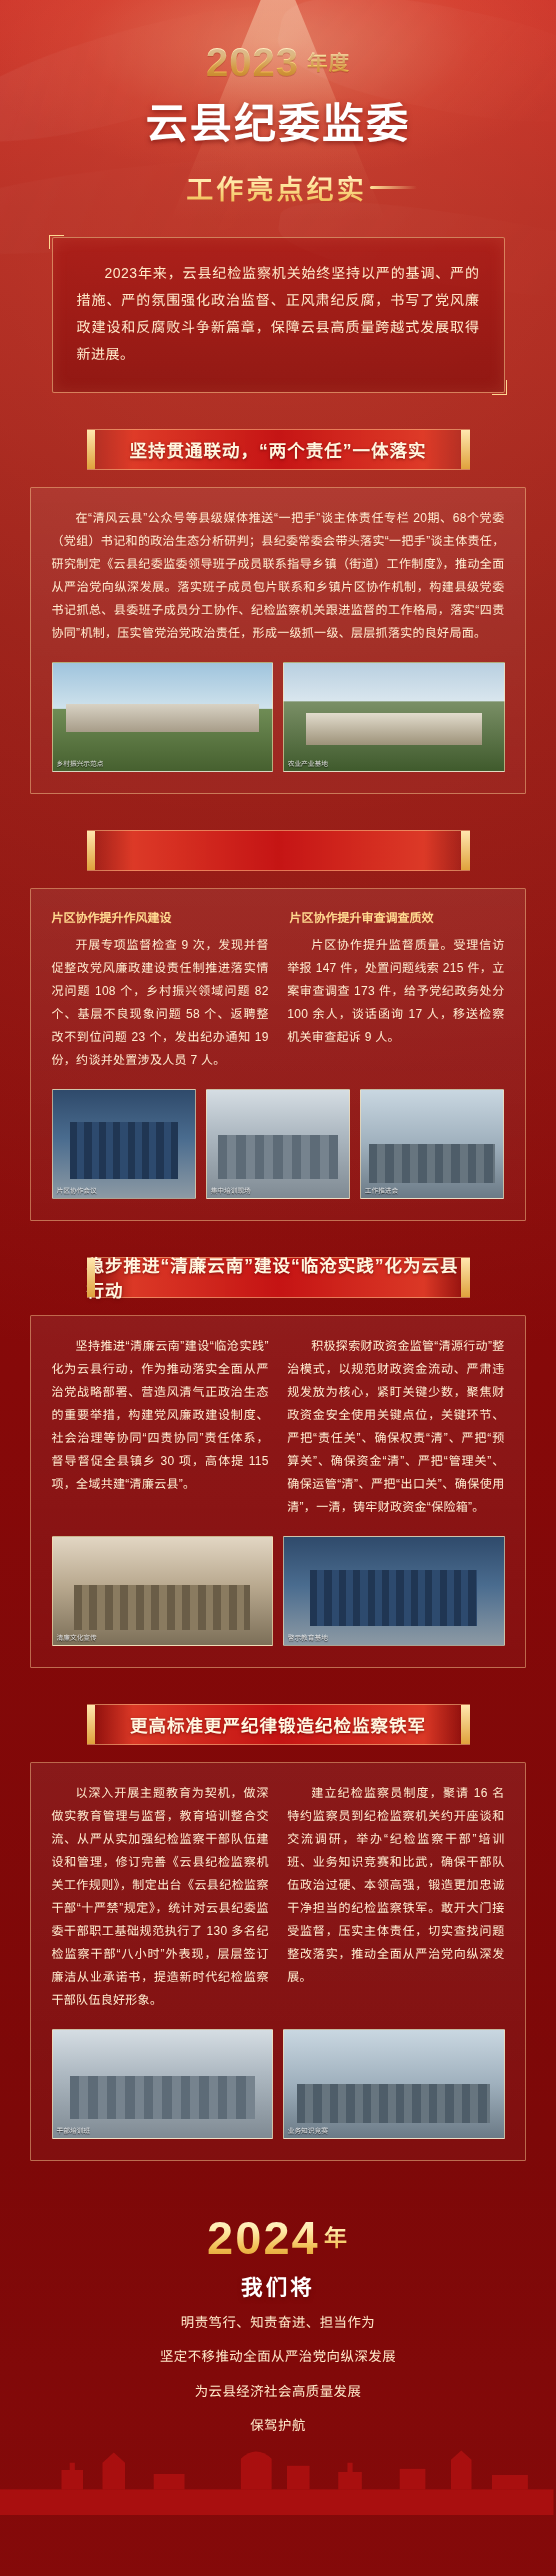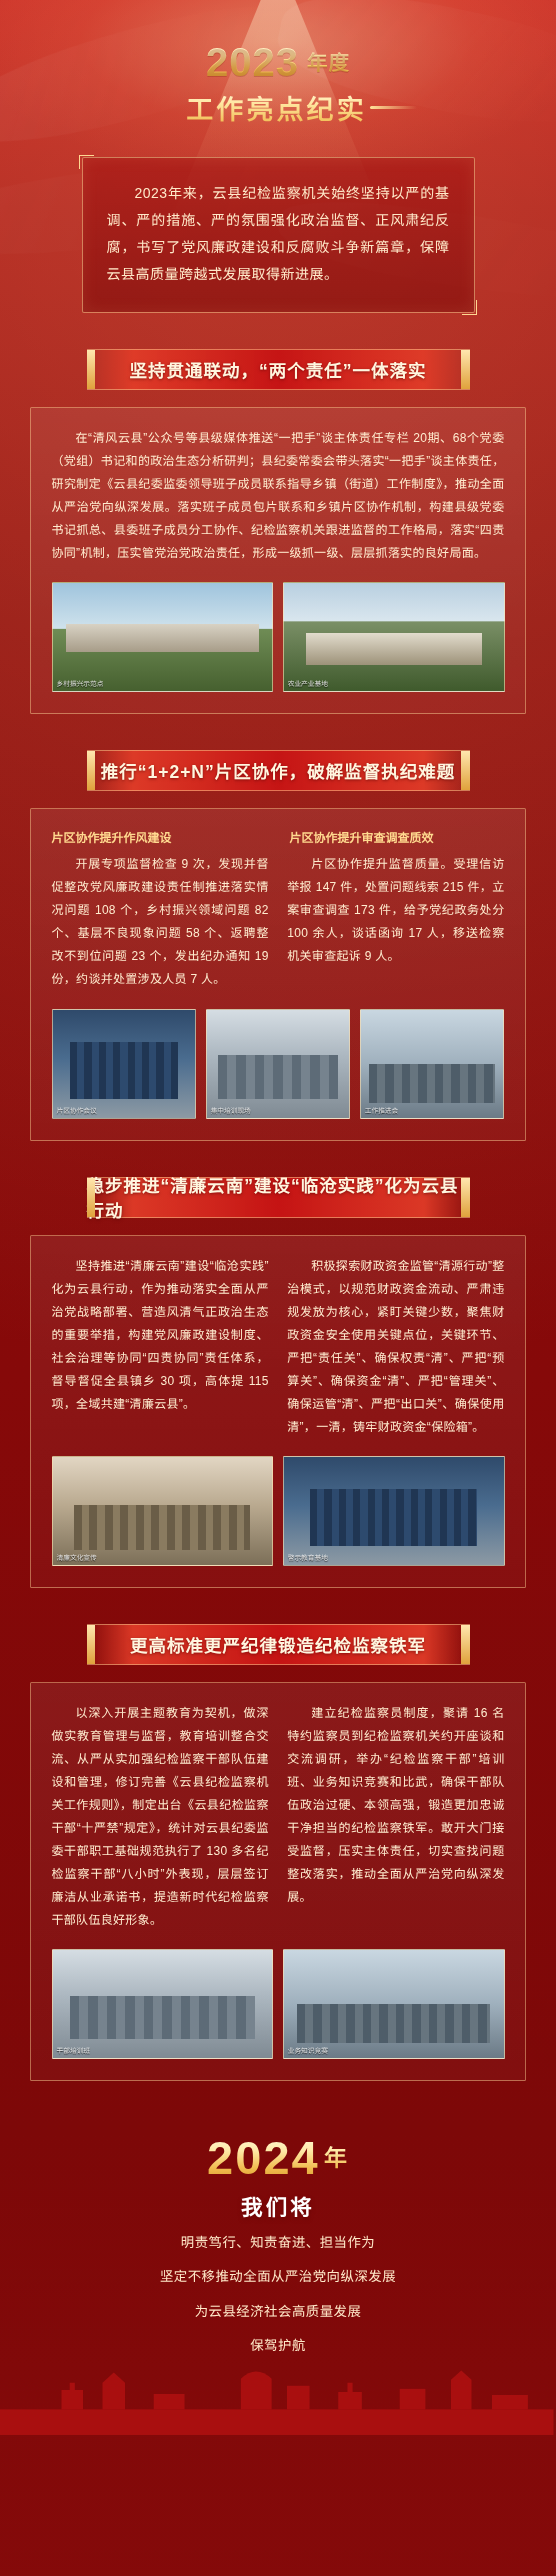--- a/index.html
+++ b/index.html
@@ -74,21 +74,21 @@
   }
   .hdr-main {
     margin-top: 4.1px;
     font-size: 42px;
     font-weight: bold;
     letter-spacing: 2.1px;
     color: #ffffff;
     text-shadow: 0 2.1px 5.2px rgba(90,0,0,0.55), 0 0 1px rgba(255,220,180,0.6);
   }
   .hdr-sub-wrap {
-    margin-top: 3px;
+    margin-top: 18px;
     display: flex;
     align-items: center;
     justify-content: center;
     gap: 3px;
     padding-left: 47px;
   }
   .hdr-sub {
     font-size: 27px;
     font-weight: bold;
     letter-spacing: 3.1px;
@@ -99,21 +99,21 @@
   }
   .hdr-dash {
     width: 47px; height: 2.6px;
     background: linear-gradient(90deg, #ffe49a, rgba(255,228,154,0));
     border-radius: 1.5px;
   }
 
   
   .intro-wrap {
     margin: 30px auto 0;
-    width: 393px;
+    width: 453px;
     position: relative;
   }
   .intro-card {
     position: relative;
     background: linear-gradient(180deg, rgba(160,14,14,0.55), rgba(120,6,6,0.55));
     border: 1px solid rgba(255,214,150,0.55);
     border-radius: 2.1px;
     padding: 21.6px 24px 24px;
     box-shadow: inset 0 0 15.5px rgba(255,170,120,0.12);
   }
@@ -281,20 +281,21 @@
   <div class="ribbon r2"></div>
   <div class="ribbon r3"></div>
   <div class="ribbon r4"></div>
 
   <div class="content">
 
     <div class="header">
       <div class="hdr-year">
         <span>2023</span><span class="suffix">年度</span>
       </div>
+      <div class="hdr-main">云县纪委监委</div>
       <div class="hdr-sub-wrap">
         <div class="hdr-sub">工作亮点纪实</div>
         <div class="hdr-dash"></div>
       </div>
     </div>
 
     <div class="intro-wrap">
       <div class="intro-card">
         <div class="intro-text">2023年来，云县纪检监察机关始终坚持以严的基调、严的措施、严的氛围强化政治监督、正风肃纪反腐，书写了党风廉政建设和反腐败斗争新篇章，保障云县高质量跨越式发展取得新进展。</div>
       </div>
@@ -318,21 +319,20 @@
             <span class="ph-label">农业产业基地</span>
           </div>
         </div>
       </div>
     </div>
 
     <div class="section">
       <div class="sec-title-bar">
         <span class="edge l"></span>
         <span class="edge r"></span>
-        <div class="sec-title">推行“1+2+N”片区协作，破解监督执纪难题</div>
       </div>
       <div class="sec-body">
         <div class="sub-head-row">
           <div class="sub-head">片区协作提升作风建设</div>
           <div class="sub-head">片区协作提升审查调查质效</div>
         </div>
         <div class="cols">
           <div class="col">开展专项监督检查 9 次，发现并督促整改党风廉政建设责任制推进落实情况问题 108 个，乡村振兴领域问题 82 个、基层不良现象问题 58 个、返聘整改不到位问题 23 个，发出纪办通知 19 份，约谈并处置涉及人员 7 人。</div>
           <div class="col">片区协作提升监督质量。受理信访举报 147 件，处置问题线索 215 件，立案审查调查 173 件，给予党纪政务处分 100 余人，谈话函询 17 人，移送检察机关审查起诉 9 人。</div>
         </div>

